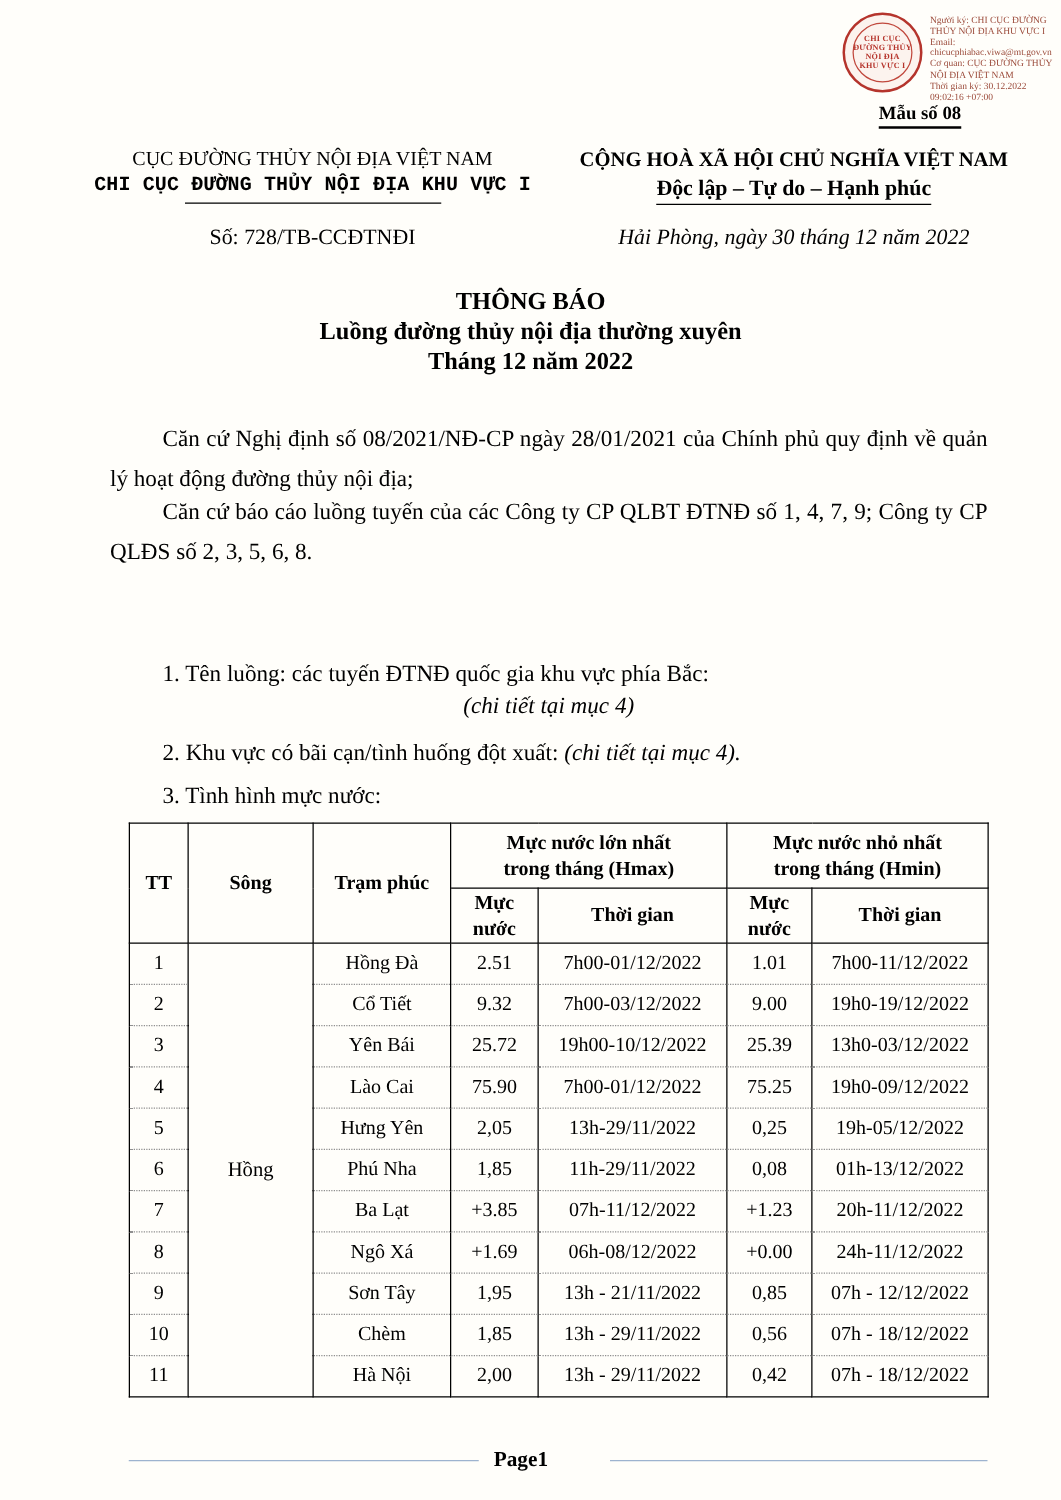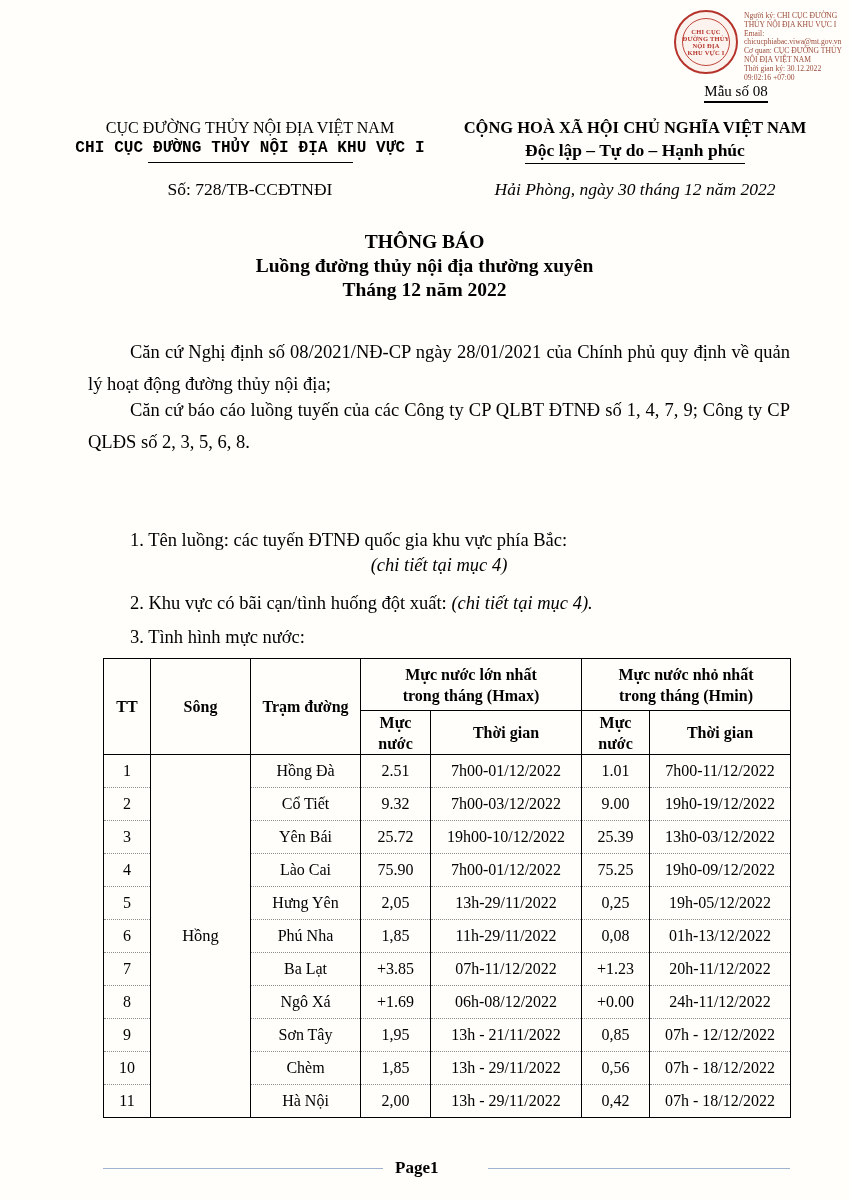--- a/index.html
+++ b/index.html
@@ -17,21 +17,21 @@
     border:2px solid #b5342c; display:flex; flex-direction:column;
     align-items:center; justify-content:center; background:rgba(197,62,50,.06);
   }
   .seal::before {
     content:""; position:absolute; inset:6px; border:1px solid #c0473c; border-radius:50%;
   }
   .seal span { position:relative; font-size:6.5px; line-height:7.2px; font-weight:bold;
     color:#b5342c; text-align:center; letter-spacing:.2px; }
   .sig-text { font-size:7.6px; line-height:8.8px; color:#9b4a3a; white-space:pre-line; padding-top:2px; }
   .mau-so { position:absolute; top:82px; left:688px; width:96px; text-align:center; }
-  .mau-so span { display:inline-block; font-weight:normal; font-size:15px;
+  .mau-so span { display:inline-block; font-weight:bold; font-size:15px;
     border-bottom:2px solid #000; padding-bottom:1px; }
   
   .org-left { position:absolute; top:117px; left:64px; width:372px; text-align:center;
     font-size:16px; line-height:21px; }
   .org-left .l2 { font-weight:bold; letter-spacing:.1px;font-family:Liberation Mono, monospace; }
   .org-underline { width:205px; border-bottom:1.5px solid #000; margin:3px auto 0; }
   .org-right { position:absolute; top:117px; left:438px; width:394px; text-align:center;
     font-size:16.5px; line-height:21px; font-weight:bold; }
   .org-right .motto { display:inline-block; font-size:17.5px; border-bottom:1.5px solid #000;
     padding-bottom:2px; margin-top:2px; }
@@ -130,21 +130,21 @@
         <col style="width:110px">
       <col style="width:70px">
         <col style="width:151px">
         <col style="width:68px">
         <col style="width:141px">
     </colgroup>
     <thead>
       <tr>
         <th rowspan="2">TT</th>
         <th rowspan="2">Sông</th>
-        <th rowspan="2">Trạm đường</th>
+        <th rowspan="2">Trạm phúc</th>
         <th colspan="2" class="pre">Mực nước lớn nhất
 trong tháng (Hmax)</th>
         <th colspan="2" class="pre">Mực nước nhỏ nhất
 trong tháng (Hmin)</th>
       </tr>
       <tr>
         <th class="pre">Mực
 nước</th>
         <th>Thời gian</th>
         <th class="pre">Mực

